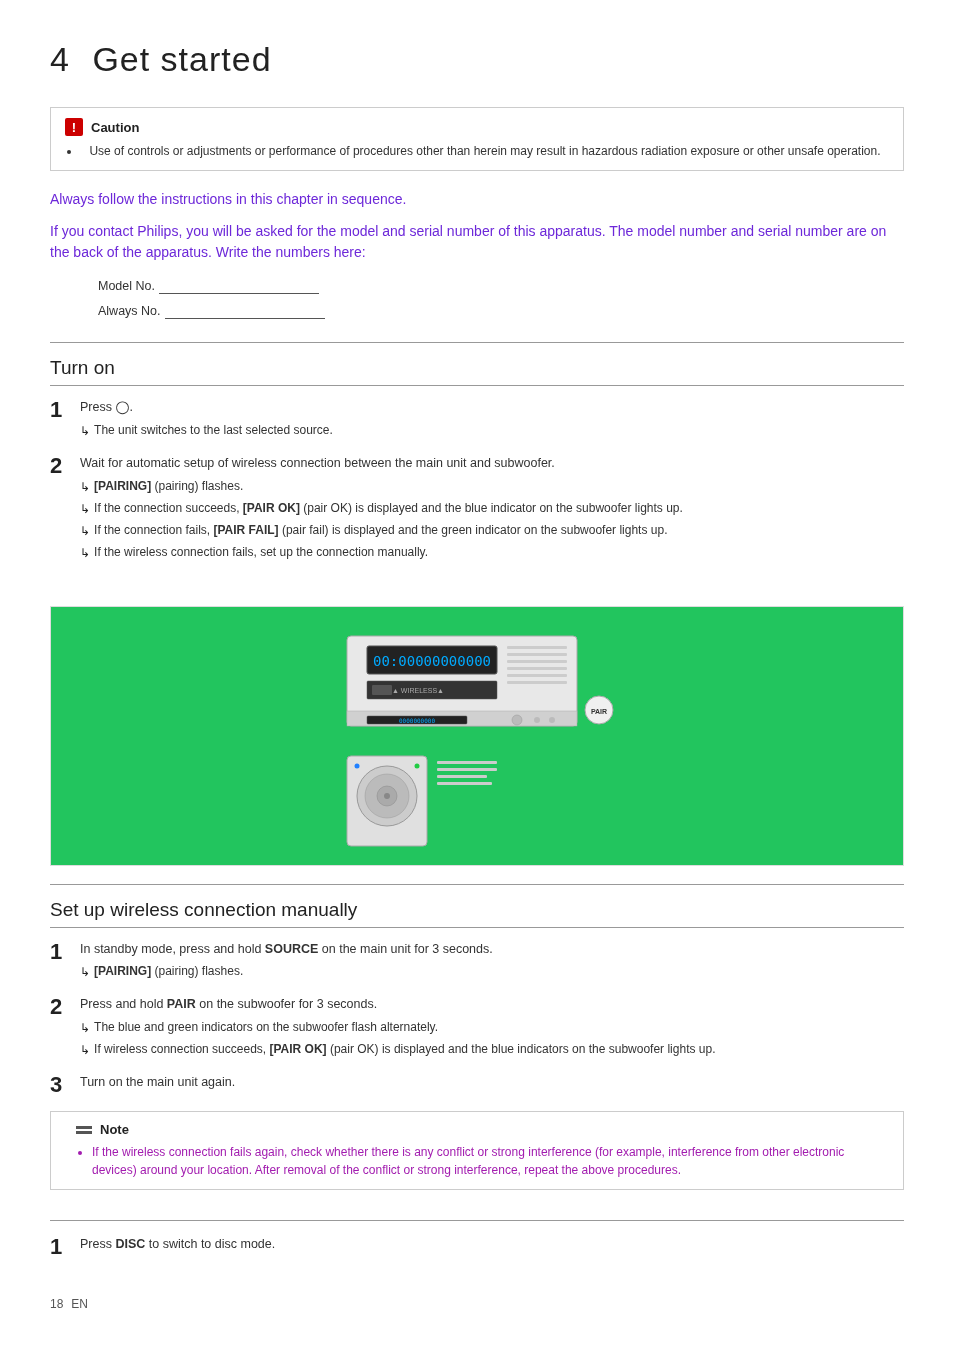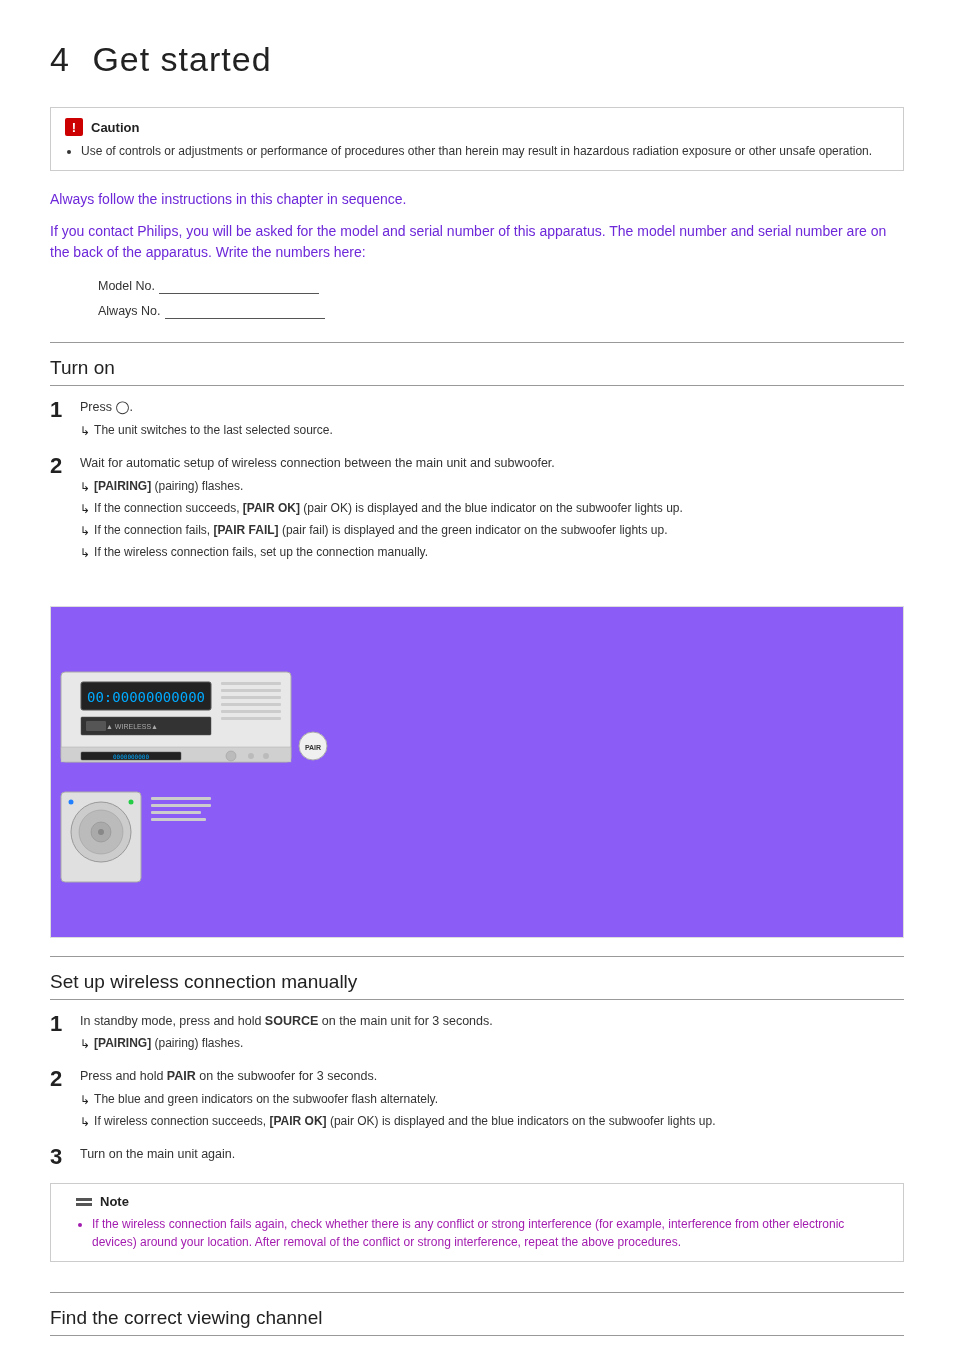--- a/index.html
+++ b/index.html
@@ -75,20 +75,21 @@
       border-radius: 2px;
       margin-right: 8px;
       flex-shrink: 0;
     }
     .caution-box ul {
       list-style: disc;
       padding-left: 16px;
       font-size: 12px;
       line-height: 1.5;
       color: #333;
+      text-align: center;
     }
 
     
     .section-heading {
       font-size: 19px;
       font-weight: normal;
       color: #222;
       margin-bottom: 12px;
       padding-bottom: 6px;
       border-bottom: 1.5px solid #999;
@@ -170,26 +171,26 @@
       font-weight: bold;
     }
 
     
     .device-image {
       width: 100%;
       margin-bottom: 18px;
     }
     .device-svg-container {
       width: 100%;
-      height: 332px;
+      height: 260px;
       border: 1px solid #ddd;
       display: flex;
       align-items: center;
-      justify-content: flex-start;
-      background: #8b5cf6;
+      justify-content: center;
+      background: #22c55e;
     }
 
     
     .note-box {
       border: 1px solid #ccc;
       padding: 10px 25px;
       margin-top: 14px;
       font-size: 12px;
     }
     .note-title {
@@ -433,21 +434,20 @@
           </span>
           <span>Note</span>
         </div>
         <ul>
           <li>If the wireless connection fails again, check whether there is any conflict or strong interference (for example, interference from other electronic devices) around your location. After removal of the conflict or strong interference, repeat the above procedures.</li>
         </ul>
       </div>
 
       <div class="bottom-section">
         <hr class="divider">
-        <h2 class="section-heading">Find the correct viewing channel</h2>
         <ul class="steps-list">
           <li>
             <span class="step-num">1</span>
             <div class="step-content">
               <div class="step-main">
                 Press <span class="bold-tag">DISC</span> to switch to disc mode.
               </div>
             </div>
           </li>
         </ul>

